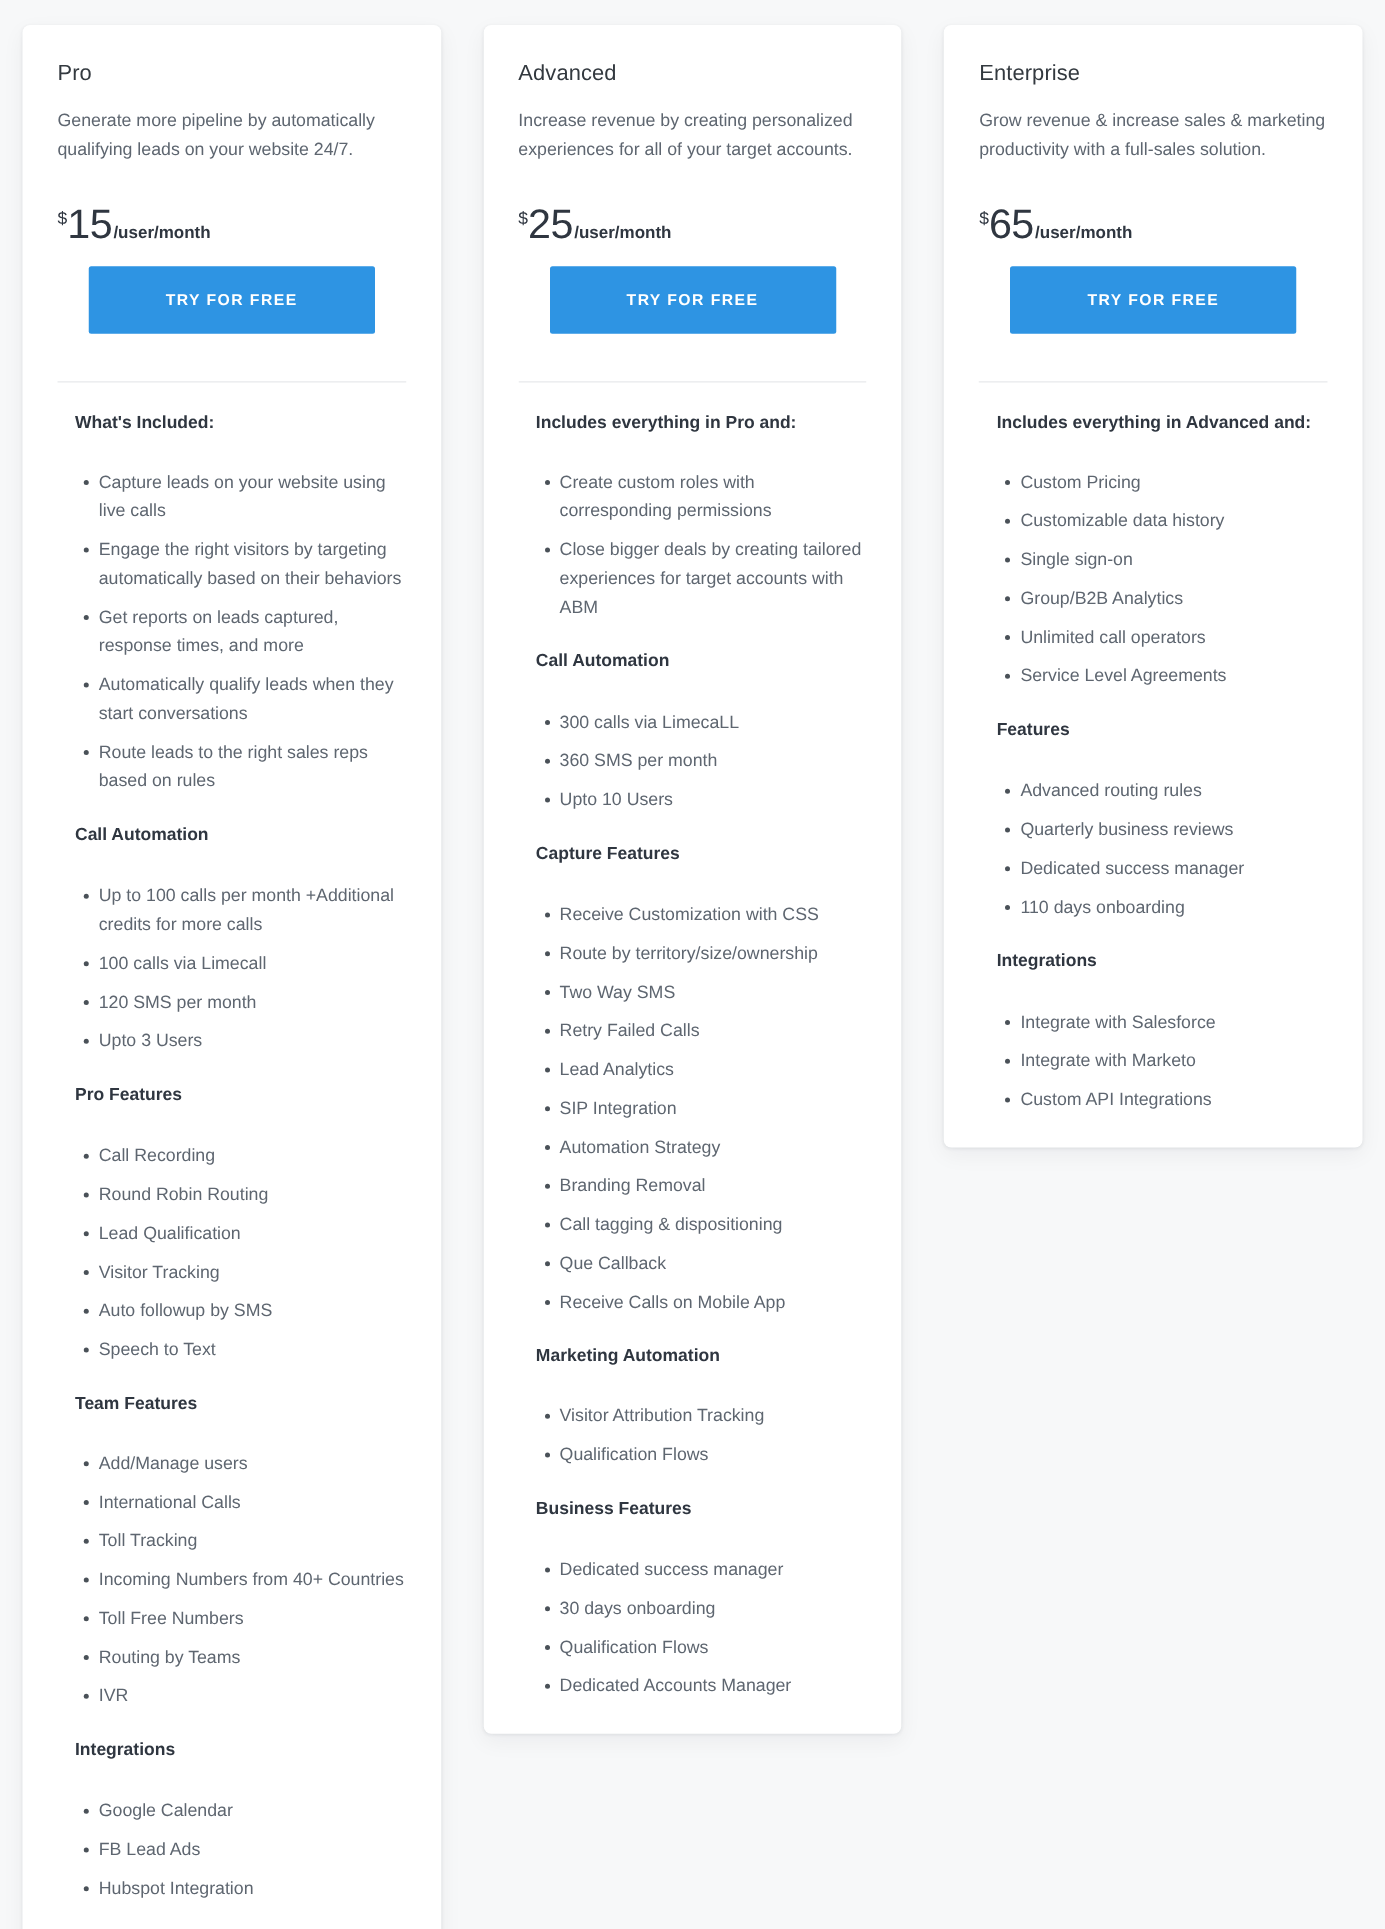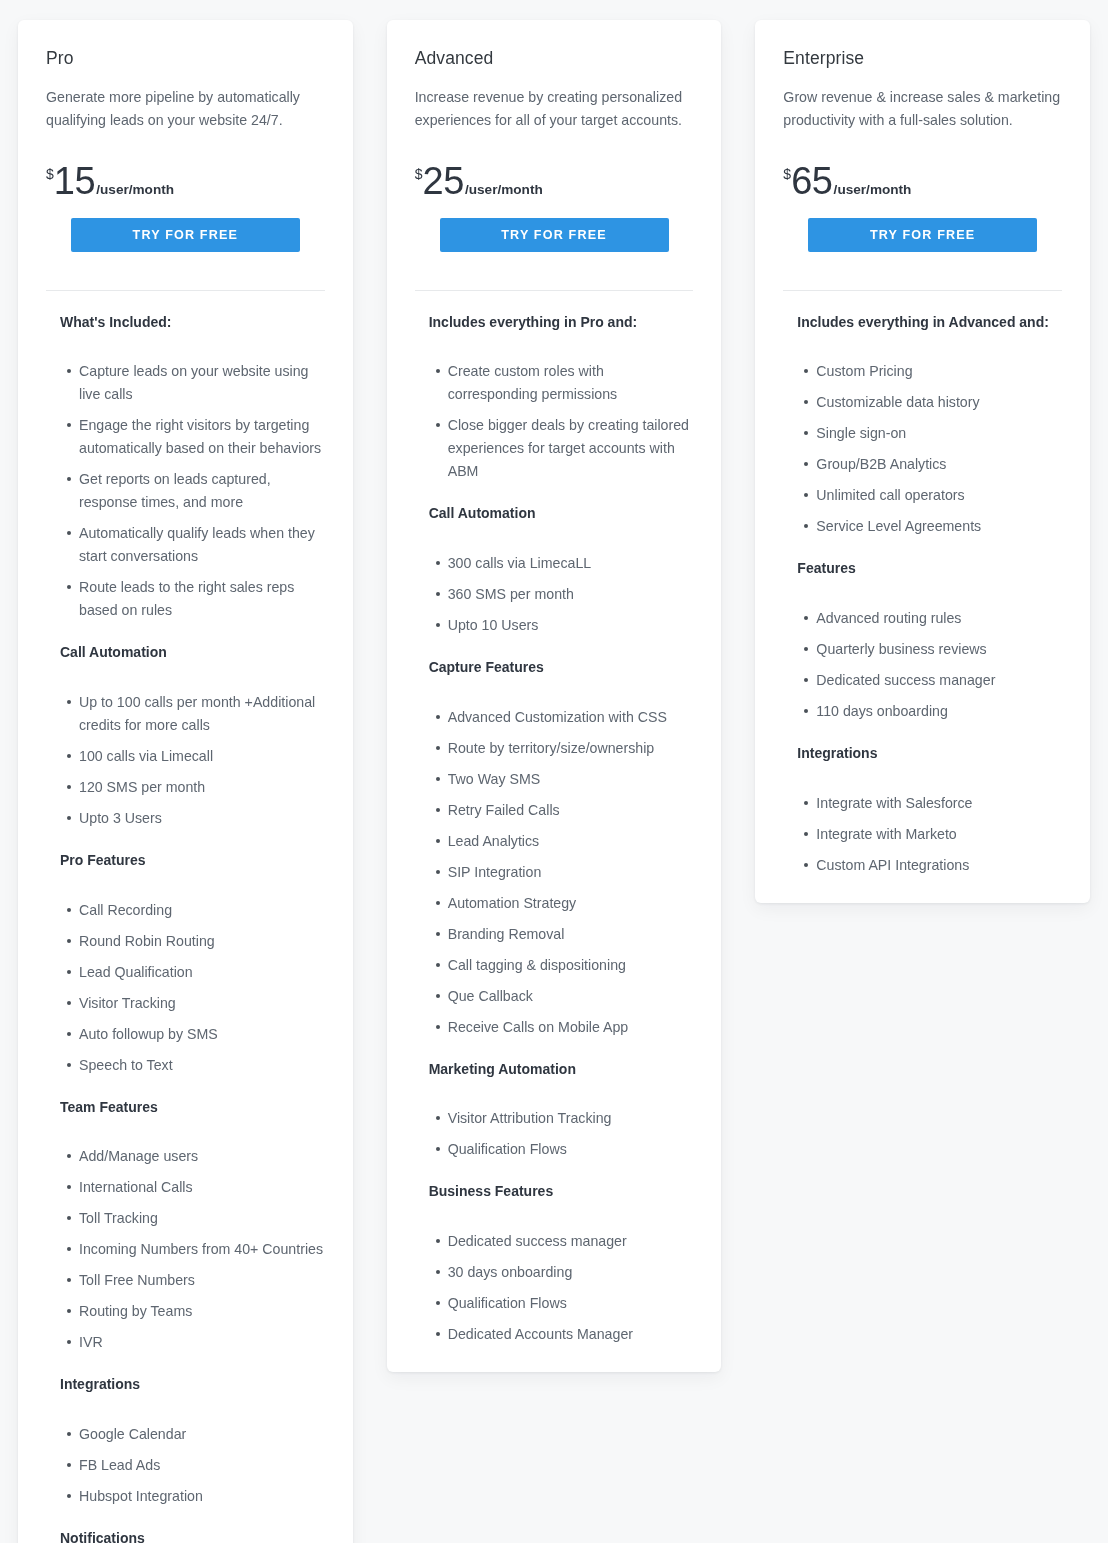--- a/index.html
+++ b/index.html
@@ -60,21 +60,21 @@
     white-space: nowrap;
   }
   .price-currency {
     font-size: 14px;
     color: #2f3640;
     align-self: flex-start;
     margin-top: 4px;
     font-weight: 400;
   }
   .price-amount {
-    font-size: 38px;
+    font-size: 33px;
     font-weight: 400;
     color: #2f3640;
     line-height: 1;
     letter-spacing: -0.4px;
   }
   .price-period {
     font-size: 13.6px;
     font-weight: 600;
     color: #2f3640;
     margin-left: 1px;
@@ -85,21 +85,21 @@
     width: 229px;
     margin: 0 auto 0 auto;
     background: #2e94e3;
     color: #ffffff;
     border: none;
     border-radius: 2px;
     font-family: "Liberation Sans", sans-serif;
     font-size: 12.6px;
     font-weight: 700;
     letter-spacing: 1.15px;
-    padding: 10px 0;
+    padding: 20px 0;
     cursor: pointer;
     text-align: center;
   }
 
   .divider {
     height: 1px;
     background: #e7e9eb;
     margin: 38px 0 0 0;
   }
 
@@ -234,21 +234,21 @@
           <div class="section-head">Call Automation</div>
           <ul class="features">
             <li>300 calls via LimecaLL</li>
             <li>360 SMS per month</li>
             <li>Upto 10 Users</li>
           </ul>
         </div>
         <div class="group">
           <div class="section-head">Capture Features</div>
           <ul class="features">
-            <li>Advanced Customization with CSS</li>
+            <li>Receive Customization with CSS</li>
             <li>Route by territory/size/ownership</li>
             <li>Two Way SMS</li>
             <li>Retry Failed Calls</li>
             <li>Lead Analytics</li>
             <li>SIP Integration</li>
             <li>Automation Strategy</li>
             <li>Branding Removal</li>
             <li>Call tagging &amp; dispositioning</li>
             <li>Que Callback</li>
             <li>Receive Calls on Mobile App</li>

